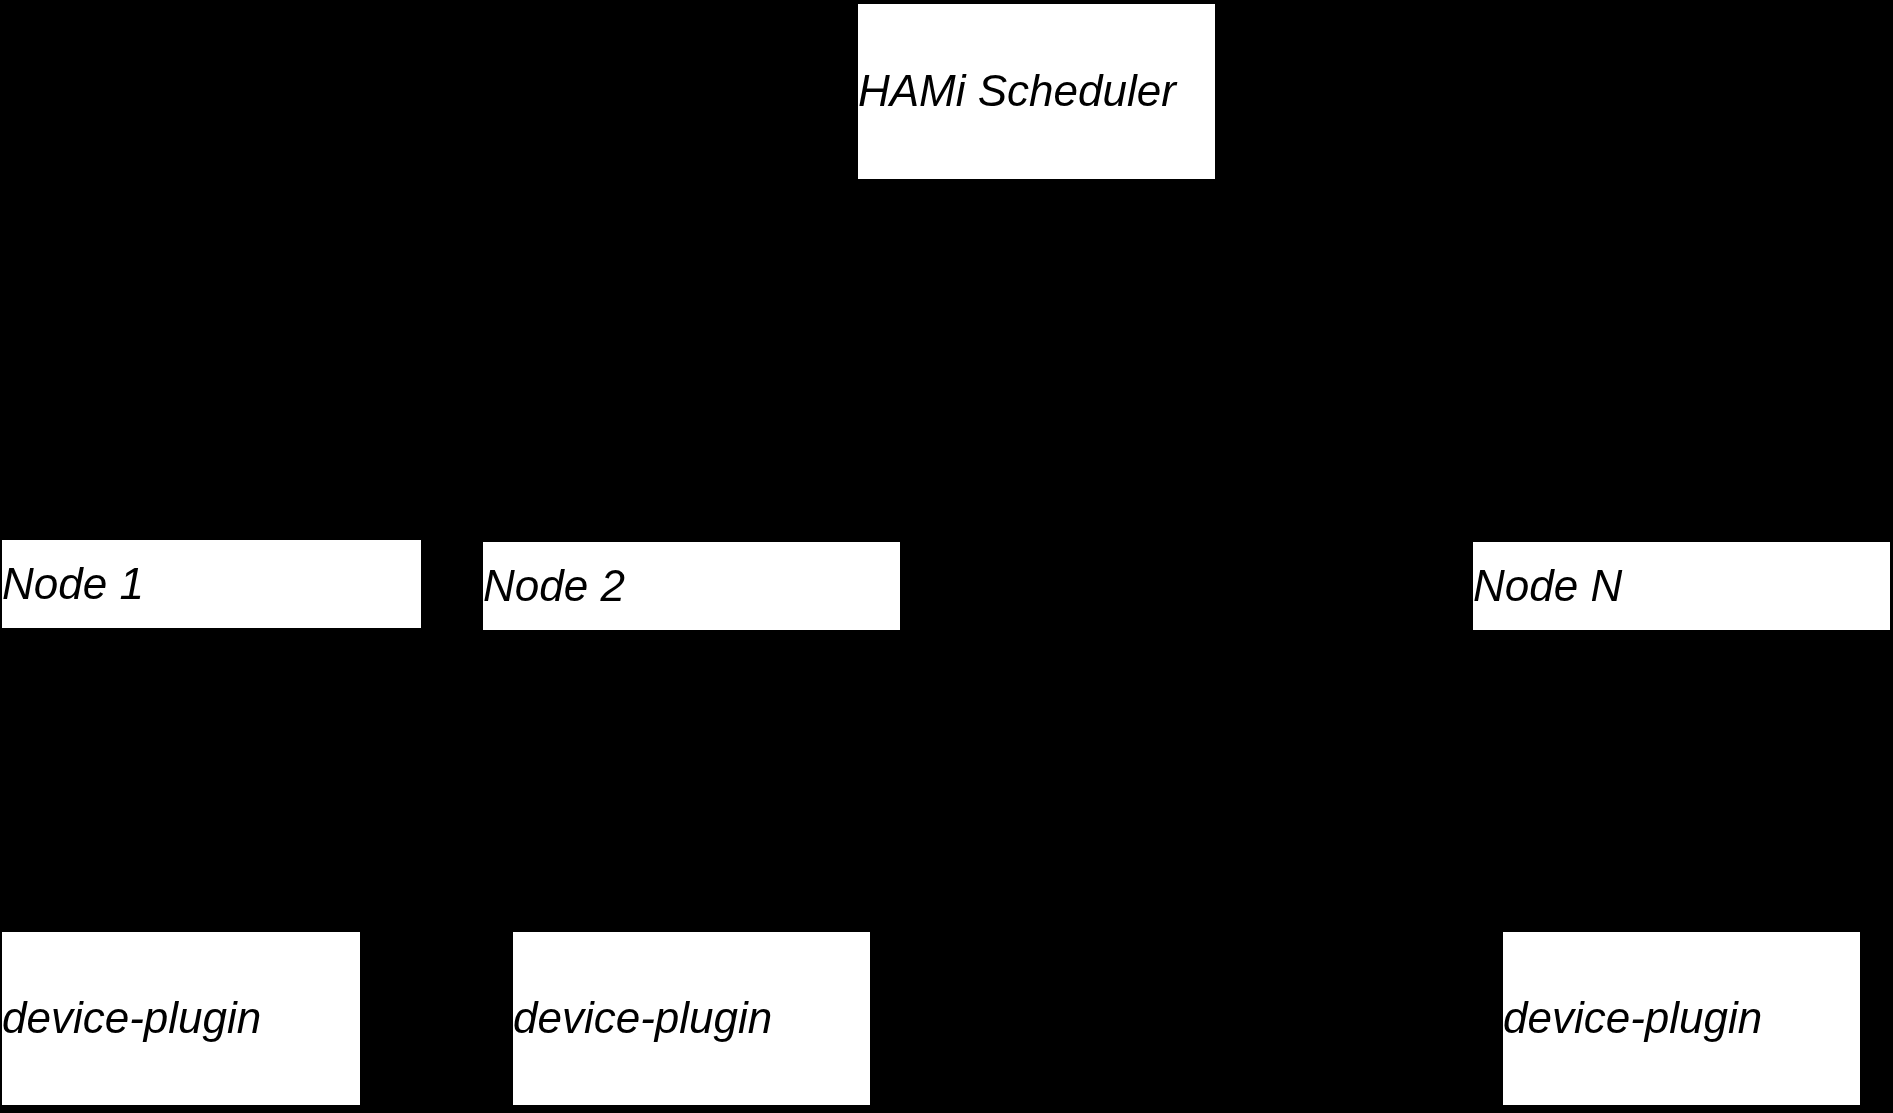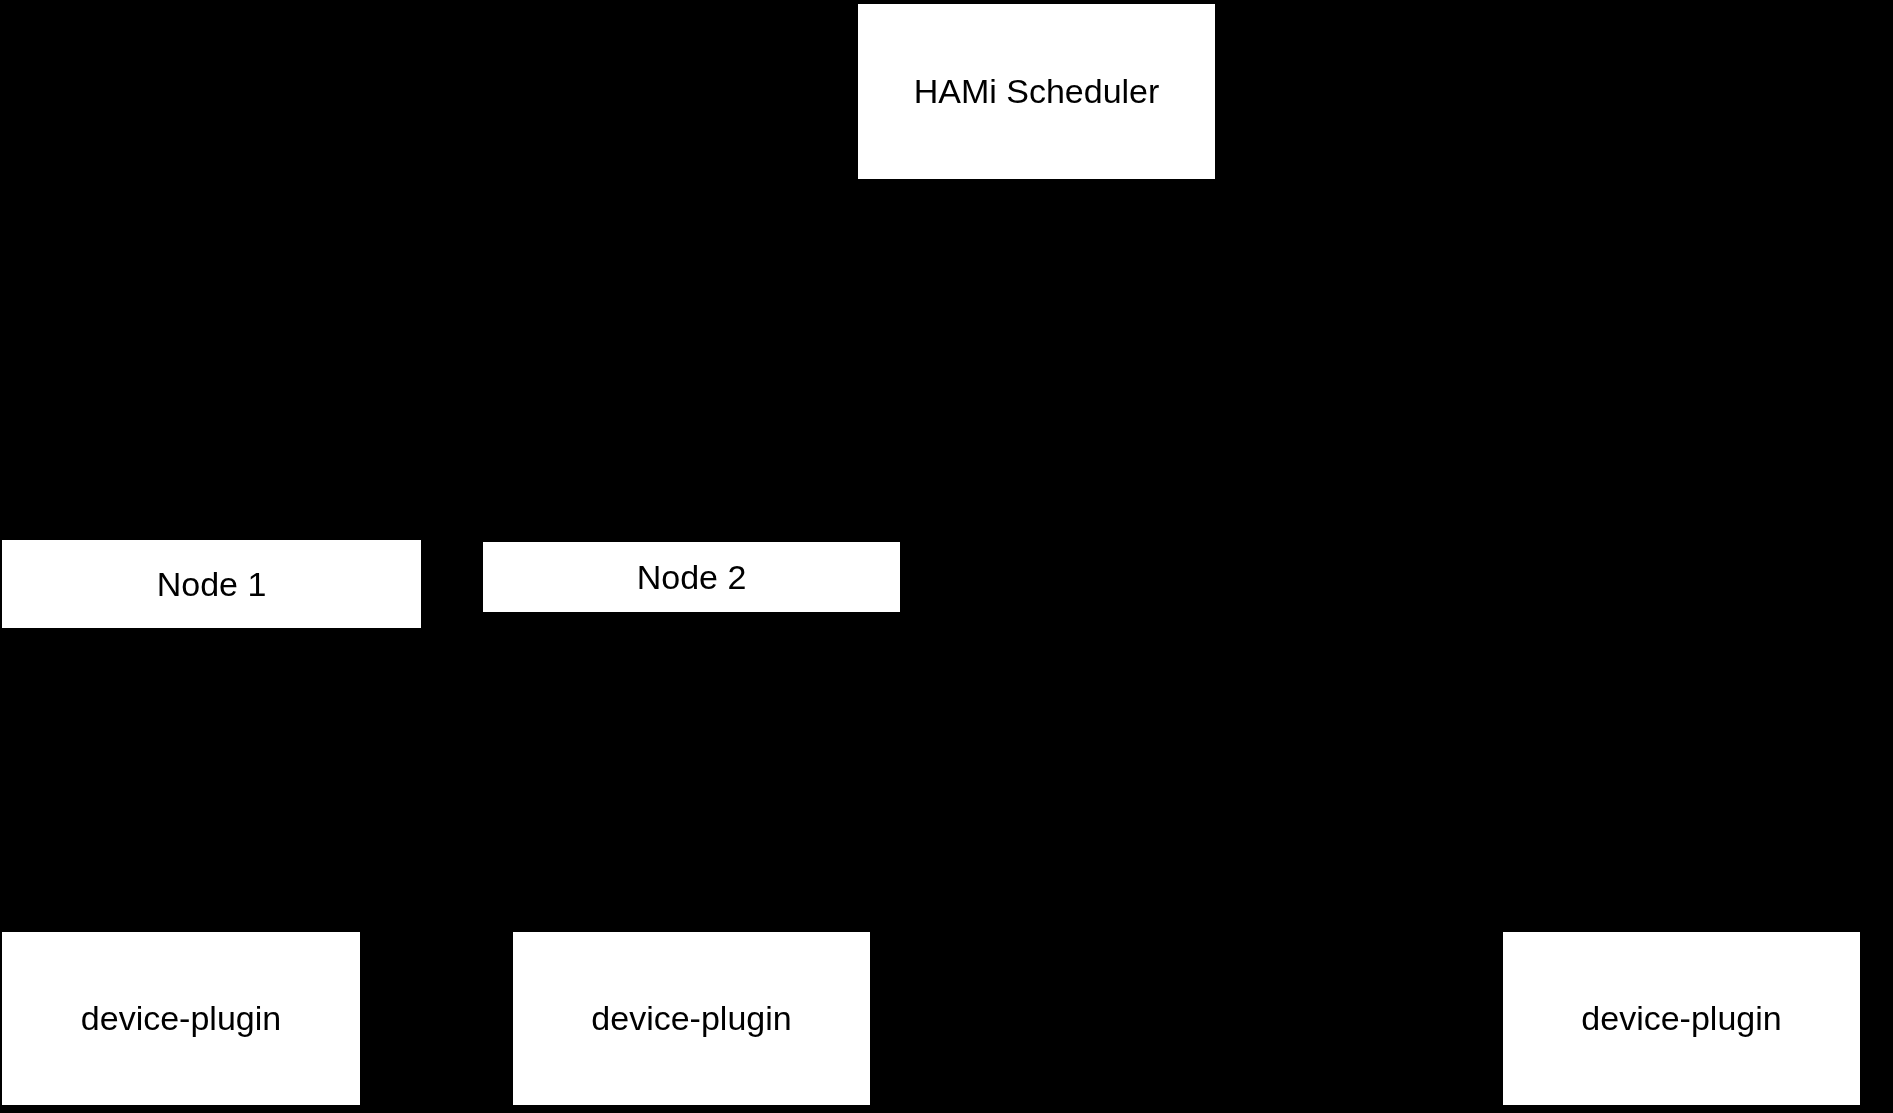--- a/index.html
+++ b/index.html
@@ -24,30 +24,30 @@
     width: 1893px;
     height: 1113px;
     background: var(--bg);
   }
   .box {
     position: absolute;
     background: var(--box-fill);
     color: var(--box-text);
     display: flex;
     align-items: center;
-    justify-content: center;
-    font-size: 34px;
+    font-size: 44px;
     line-height: 1.2;
     white-space: nowrap;
+    font-style: italic;
   }
   
   .scheduler-box { left: 858px; top: 4px;   width: 357px; height: 175px; }
   
   .node-1-box    { left: 2px;    top: 540px; width: 419px; height: 88px; }
-  .node-2-box    { left: 483px;  top: 542px; width: 417px; height: 70px; }
+  .node-2-box    { left: 483px;  top: 542px; width: 417px; height: 88px; }
   .node-n-box    { left: 1473px; top: 542px; width: 417px; height: 88px; }
   
   .dp-1-box      { left: 2px;    top: 932px; width: 358px; height: 173px; }
   .dp-2-box      { left: 513px;  top: 932px; width: 357px; height: 173px; }
   .dp-3-box      { left: 1503px; top: 932px; width: 357px; height: 173px; }
 </style>
 </head>
 <body>
 
 <div class="canvas">
@@ -57,20 +57,23 @@
   </div>
 
   <div class="box node-1-box">
     <span>Node 1</span>
   </div>
 
   <div class="box node-2-box">
     <span>Node 2</span>
   </div>
 
+  <div class="box node-n-box">
+    <span>Node N</span>
+  </div>
 
   <div class="box dp-1-box">
     <span>device-plugin</span>
   </div>
 
   <div class="box dp-2-box">
     <span>device-plugin</span>
   </div>
 
   <div class="box dp-3-box">

